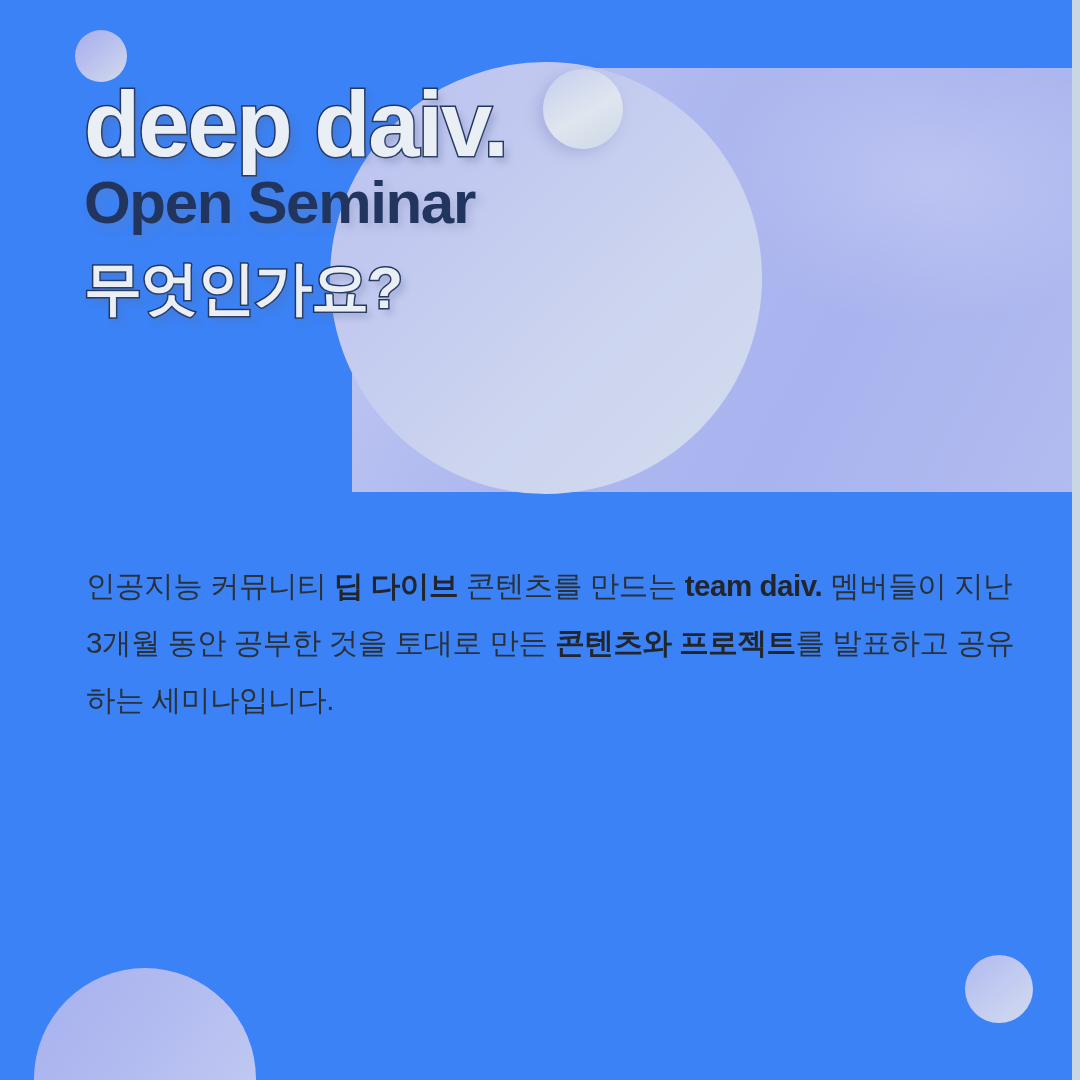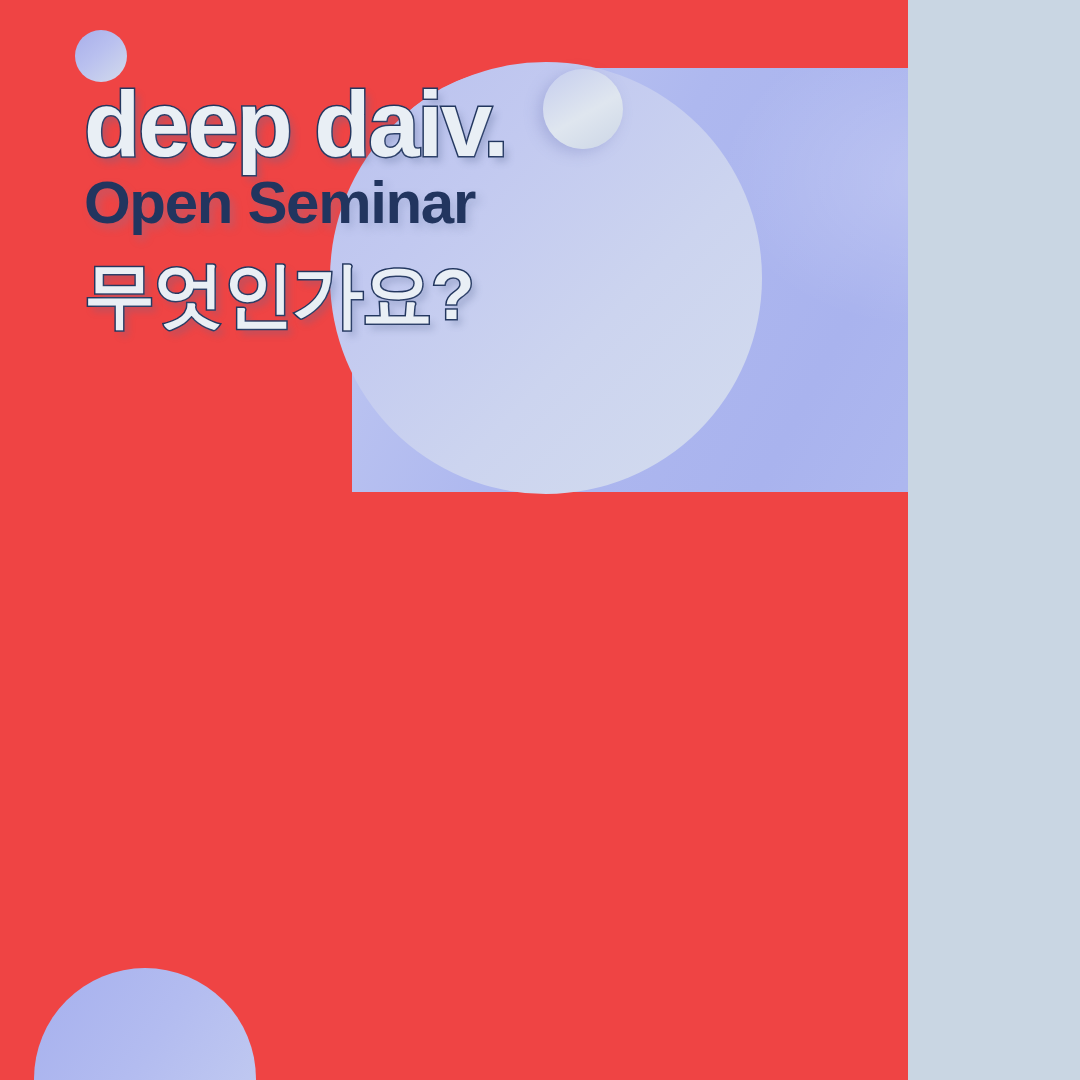--- a/index.html
+++ b/index.html
@@ -4,24 +4,24 @@
 <title>deep daiv. Open Seminar</title>
 <style>
   html, body {
     margin: 0;
     padding: 0;
     background: #c9d6e3;
   }
 
   #poster {
     position: relative;
-    width: 908px;
+    width: 1072px;
     height: 1080px;
     overflow: hidden;
-    background: #ef4444;
+    background: #3b82f6;
     font-family: "Liberation Sans", "DejaVu Sans", sans-serif;
   }
 
   
   .bg-layer {
     position: absolute;
     inset: 0;
     overflow: hidden;
     pointer-events: none;
   }
@@ -138,21 +138,21 @@
 
   .line-solid {
     font-size: 60px;
     line-height: 1.04;
     color: #22355f;
     text-shadow: 4px 5px 9px rgba(110,125,170,0.30);
     margin-top: 0;
   }
 
   .line-kr {
-    font-size: 71px;
+    font-size: 58px;
     line-height: 1.04;
     color: #e9eff5;
     -webkit-text-stroke: 3px #23375f;
     paint-order: stroke fill;
     text-shadow: 5px 6px 7px rgba(90,105,150,0.30);
     margin-top: 24px;
   }
 
   .body-block {
     position: absolute;
@@ -198,18 +198,21 @@
   <div class="content">
 
     <div class="headline-block">
       <h1 class="line line-outline">deep daiv.</h1>
       <h1 class="line line-solid">Open Seminar</h1>
       <h1 class="line line-kr">무엇인가요?</h1>
     </div>
 
     <div class="body-block">
 
+      <p class="para">
+        <span>인공지능 커뮤니티 </span><b>딥 다이브</b><span> 콘텐츠를 만드는 </span><b>team daiv.</b><span> 멤버들이 지난 3개월 동안 공부한 것을 토대로 만든 </span><b>콘텐츠와 프로젝트</b><span>를 발표하고 공유하는 세미나입니다.</span>
+      </p>
 
 
     </div>
 
   </div>
 </div>
 
 </body></html>

